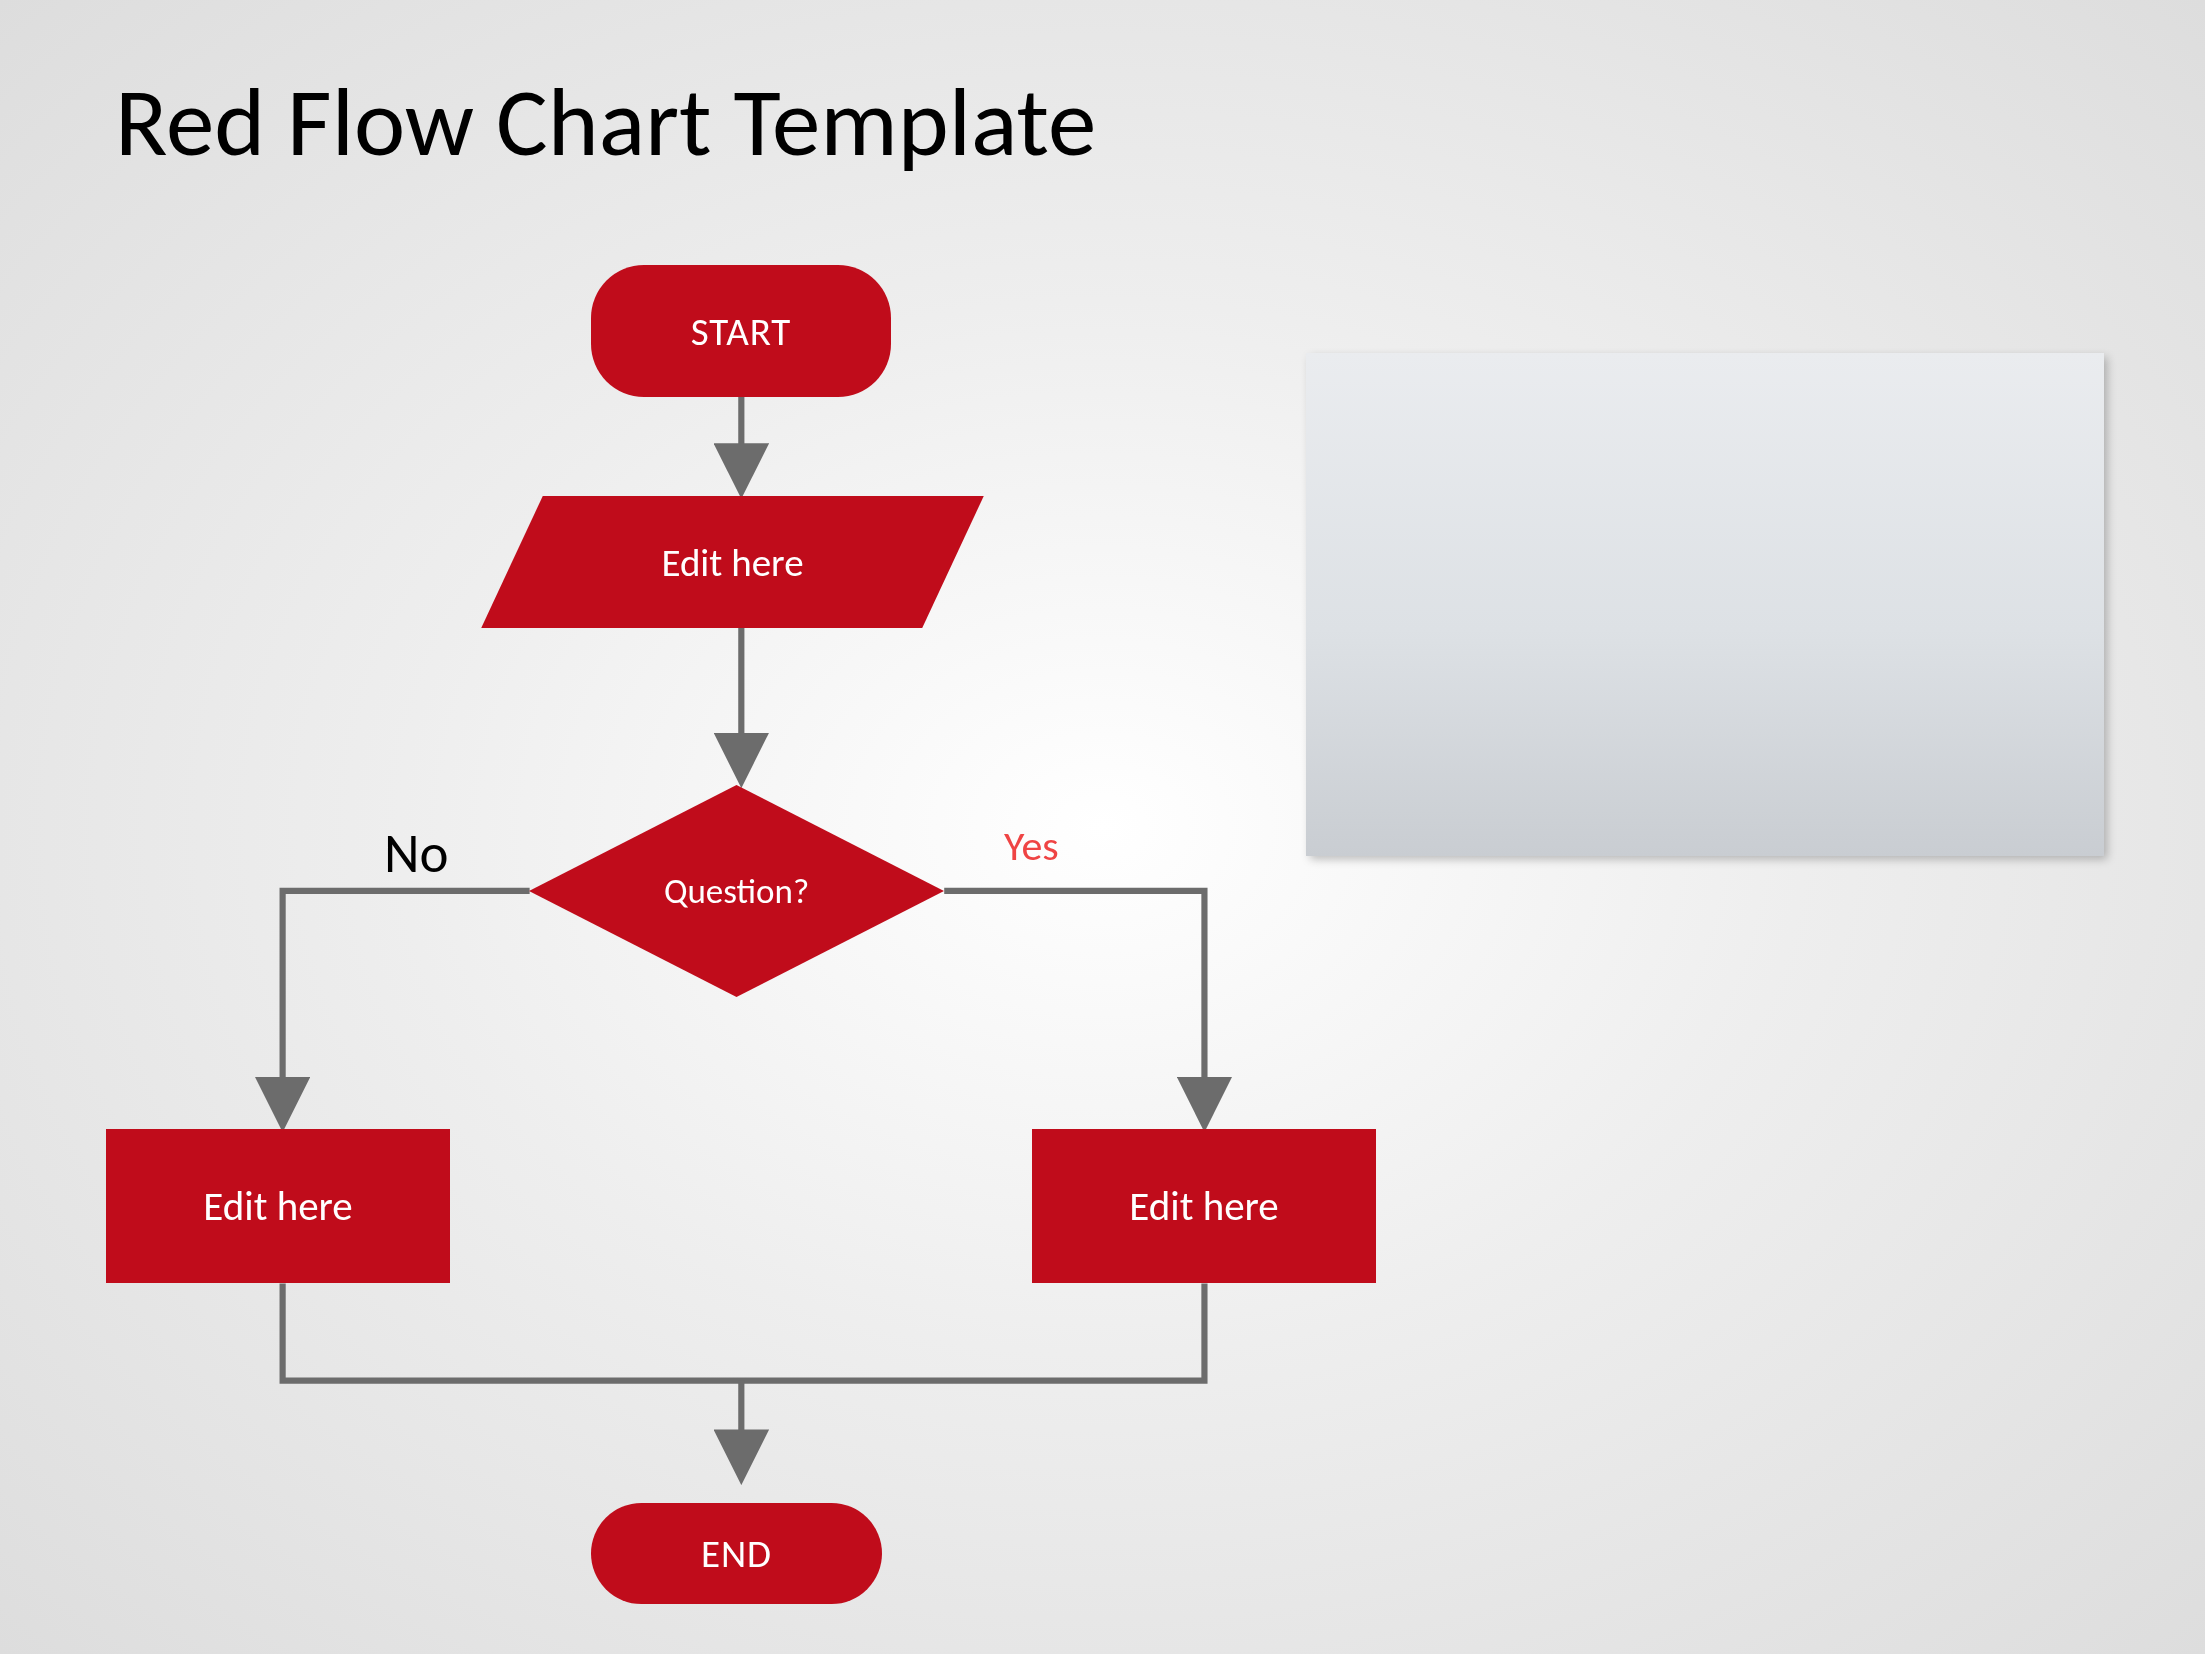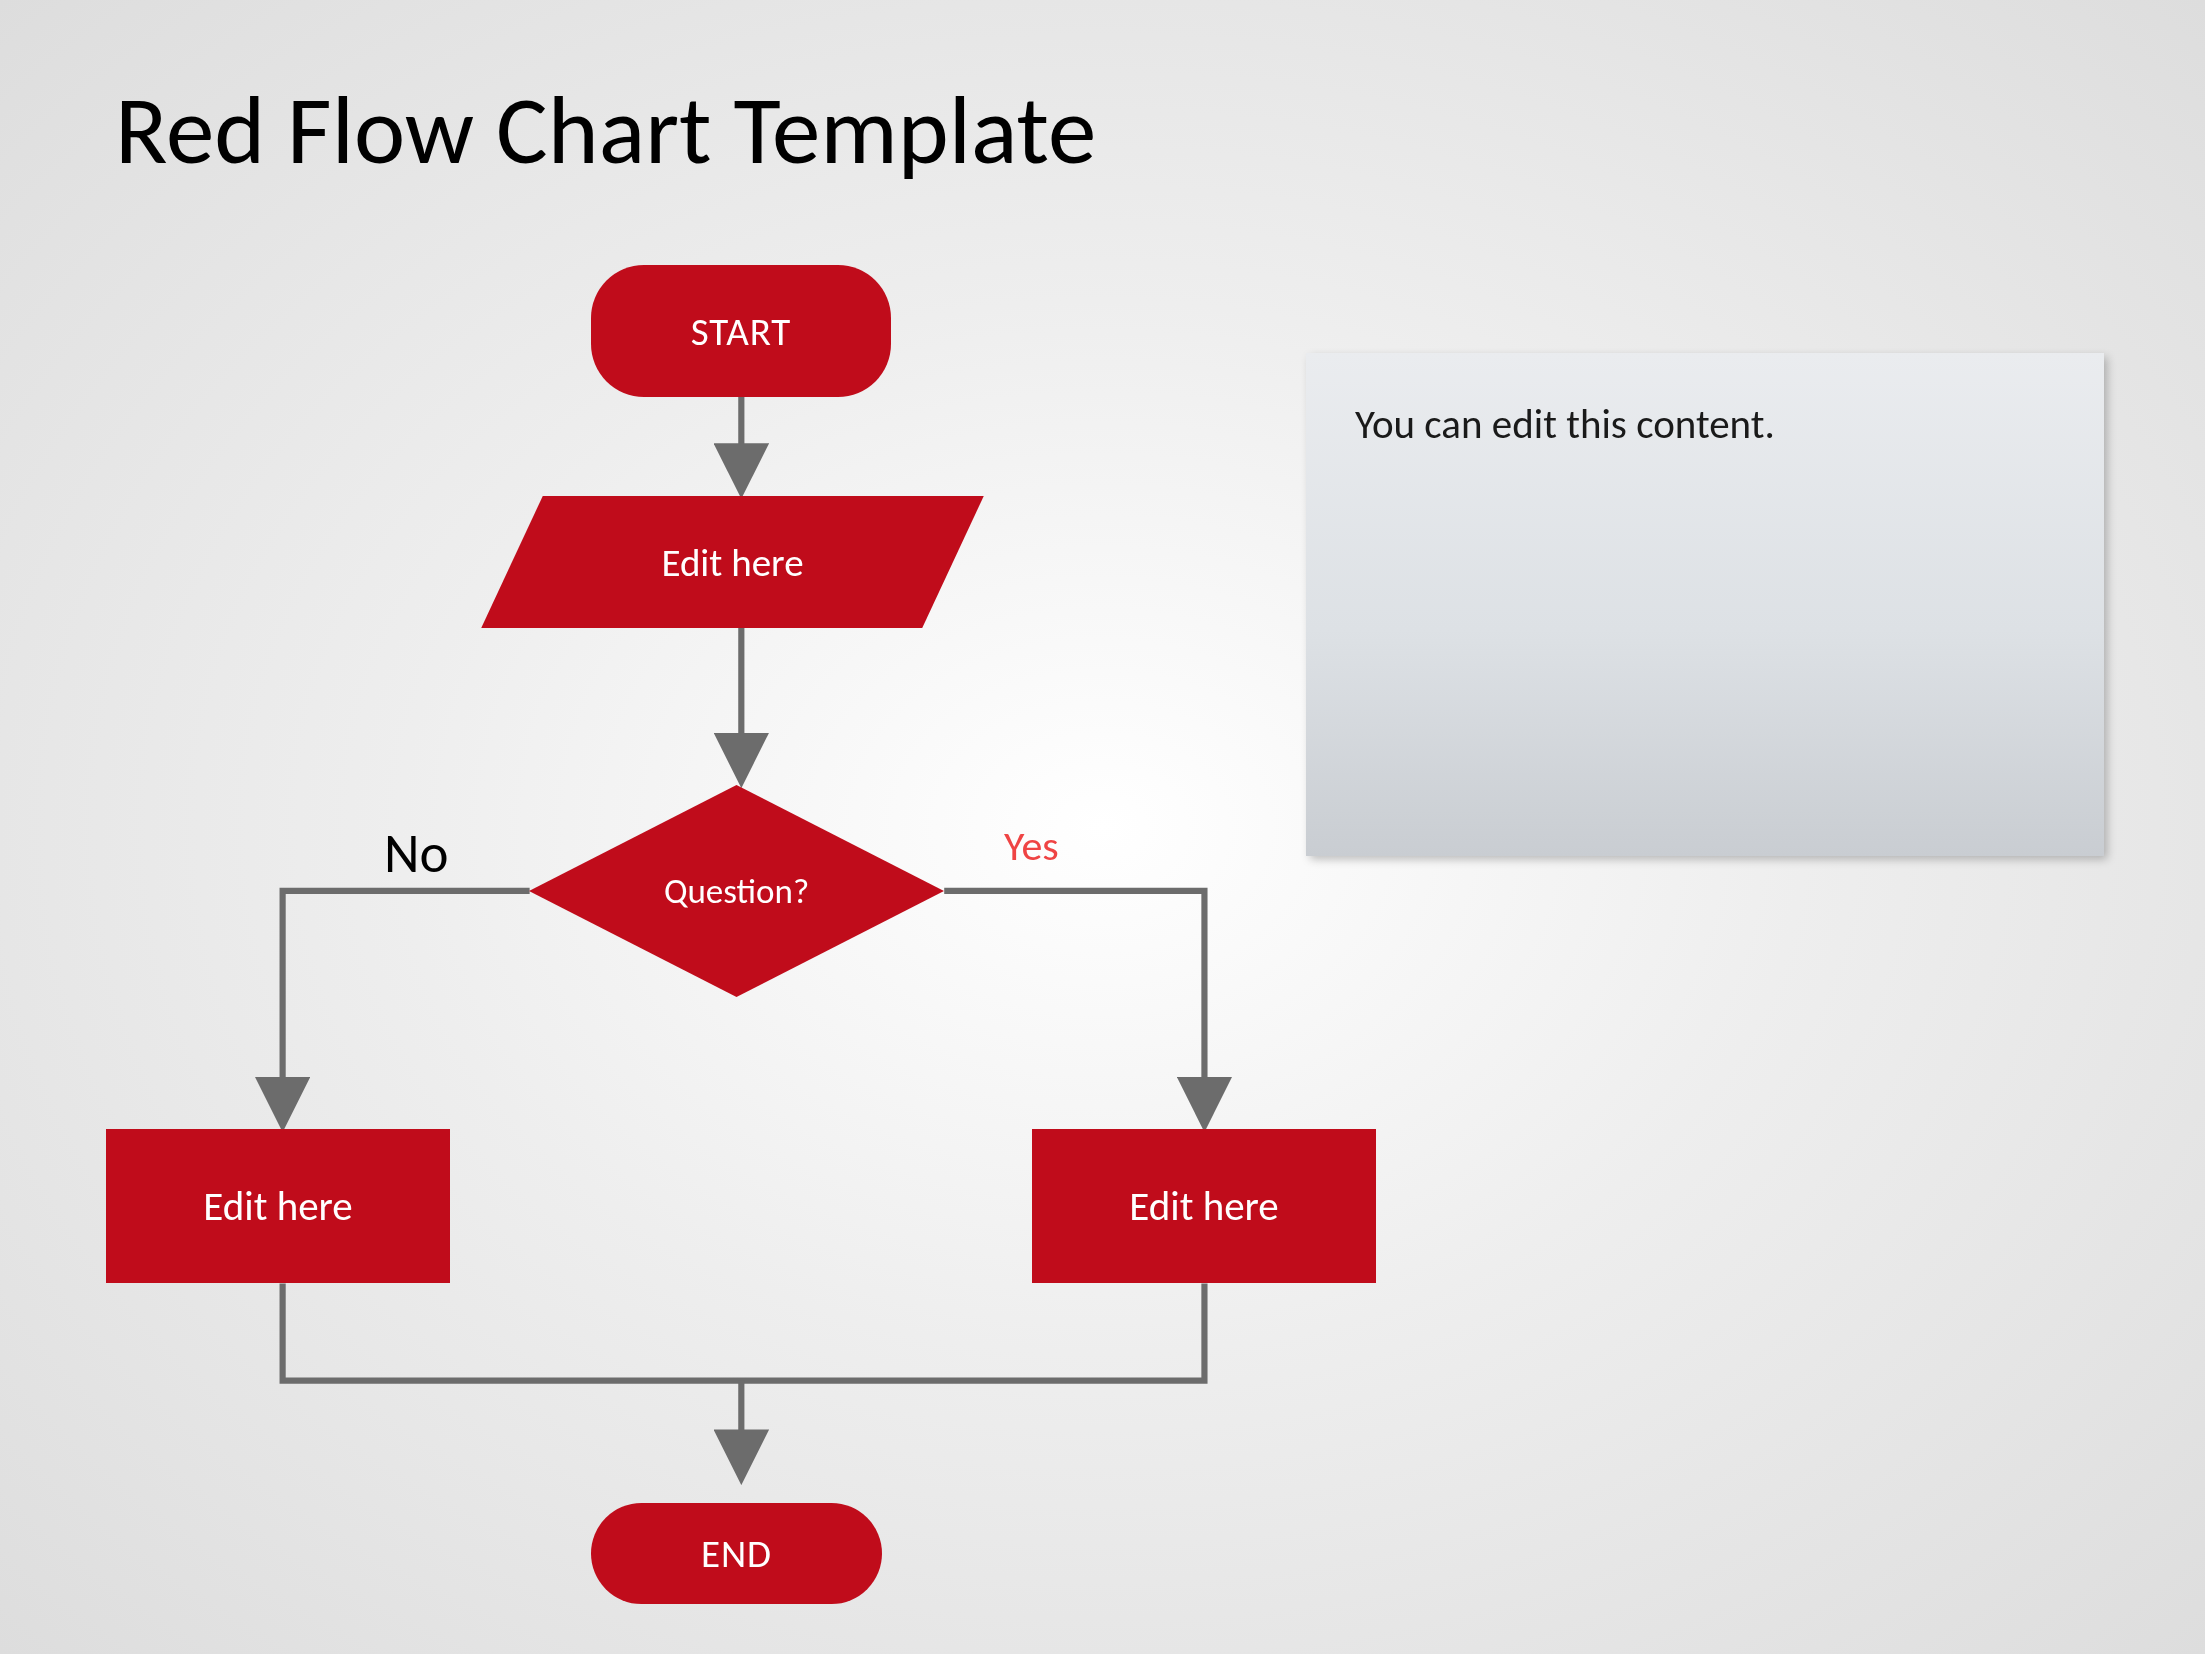--- a/index.html
+++ b/index.html
@@ -6,21 +6,21 @@
     body {
       width: 2206px;
       height: 1654px;
       background: radial-gradient(ellipse at center, #ffffff 0%, #eeeeee 45%, #dddddd 100%);
       font-family: "Calibri", "Segoe UI", Arial, sans-serif;
       position: relative;
       overflow: hidden;
     }
     .title {
       position: absolute;
-      top: 71px;
+      top: 63px;
       left: 115px;
       font-size: 97px;
       font-weight: 400;
       color: #000;
     }
     .terminator {
       position: absolute;
       background: #c00c1b;
       color: #fff;
       display: flex;
@@ -170,15 +170,14 @@
 
 <div class="label-no">No</div>
 <div class="label-yes">Yes</div>
 
 <div class="process process-left">Edit here</div>
 <div class="process process-right">Edit here</div>
 
 <div class="terminator end">END</div>
 
 <div class="infobox">
-  <p>You can edit this content.</p>
 </div>
 
 
 </body></html>

